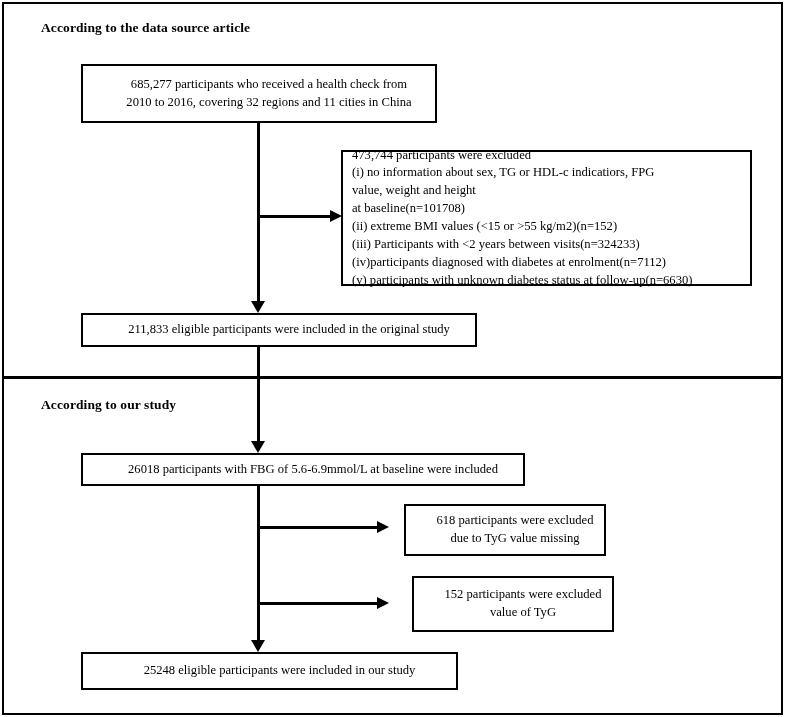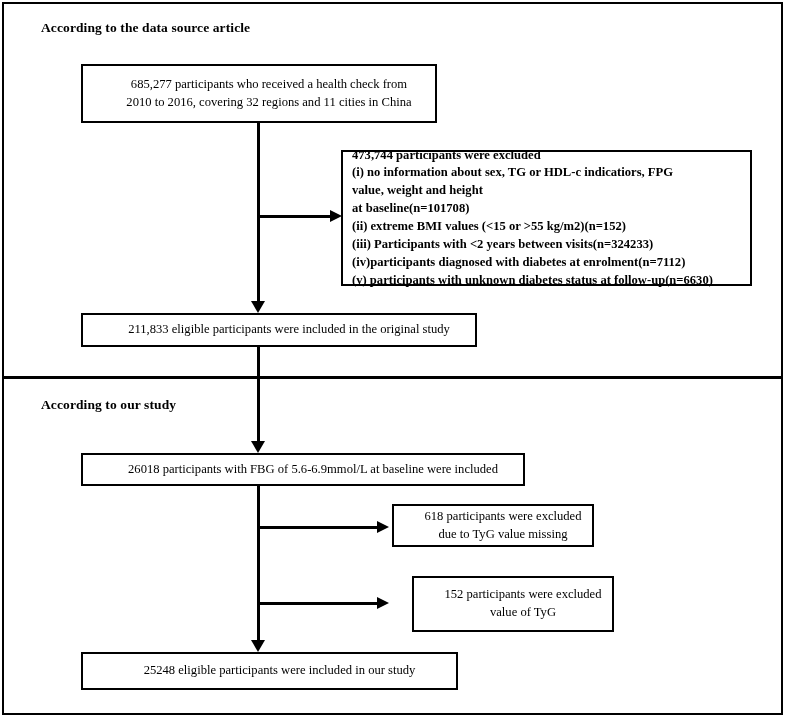--- a/index.html
+++ b/index.html
@@ -46,28 +46,28 @@
     background: #ffffff;
     display: flex;
     align-items: center;
     font-size: 12.6px;
     line-height: 1.42;
     z-index: 3;
   }
   .box .txt { width: 100%; }
   .box.center   { justify-content: center; }
   .box.center .txt { text-align: center; padding-left: 20px; }
-  .box.left     { justify-content: flex-start; font-weight: bold; }
+  .box.left     { justify-content: flex-start; }
   .box.left .txt{ text-align: left; padding-left: 9px; }
 
   #box-source      { left: 81px;  top: 64px;  width: 356px; height: 59px; }
   #box-excluded    { left: 341px; top: 150px; width: 411px; height: 136px; }
   #box-eligible    { left: 81px;  top: 313px; width: 396px; height: 34px; }
   #box-fbg         { left: 81px;  top: 453px; width: 444px; height: 33px; }
-  #box-tyg-missing { left: 392px; top: 504px; width: 202px; height: 43px; }
+  #box-tyg-missing { left: 404px; top: 504px; width: 202px; height: 52px; }
   #box-tyg-abnorm  { left: 388px; top: 576px; width: 202px; height: 56px; margin-left: 24px; }
   #box-final       { left: 81px;  top: 652px; width: 377px; height: 38px; }
 
   
   .vline {
     position: absolute;
     width: 3px;
     background: #000;
     z-index: 1;
   }

